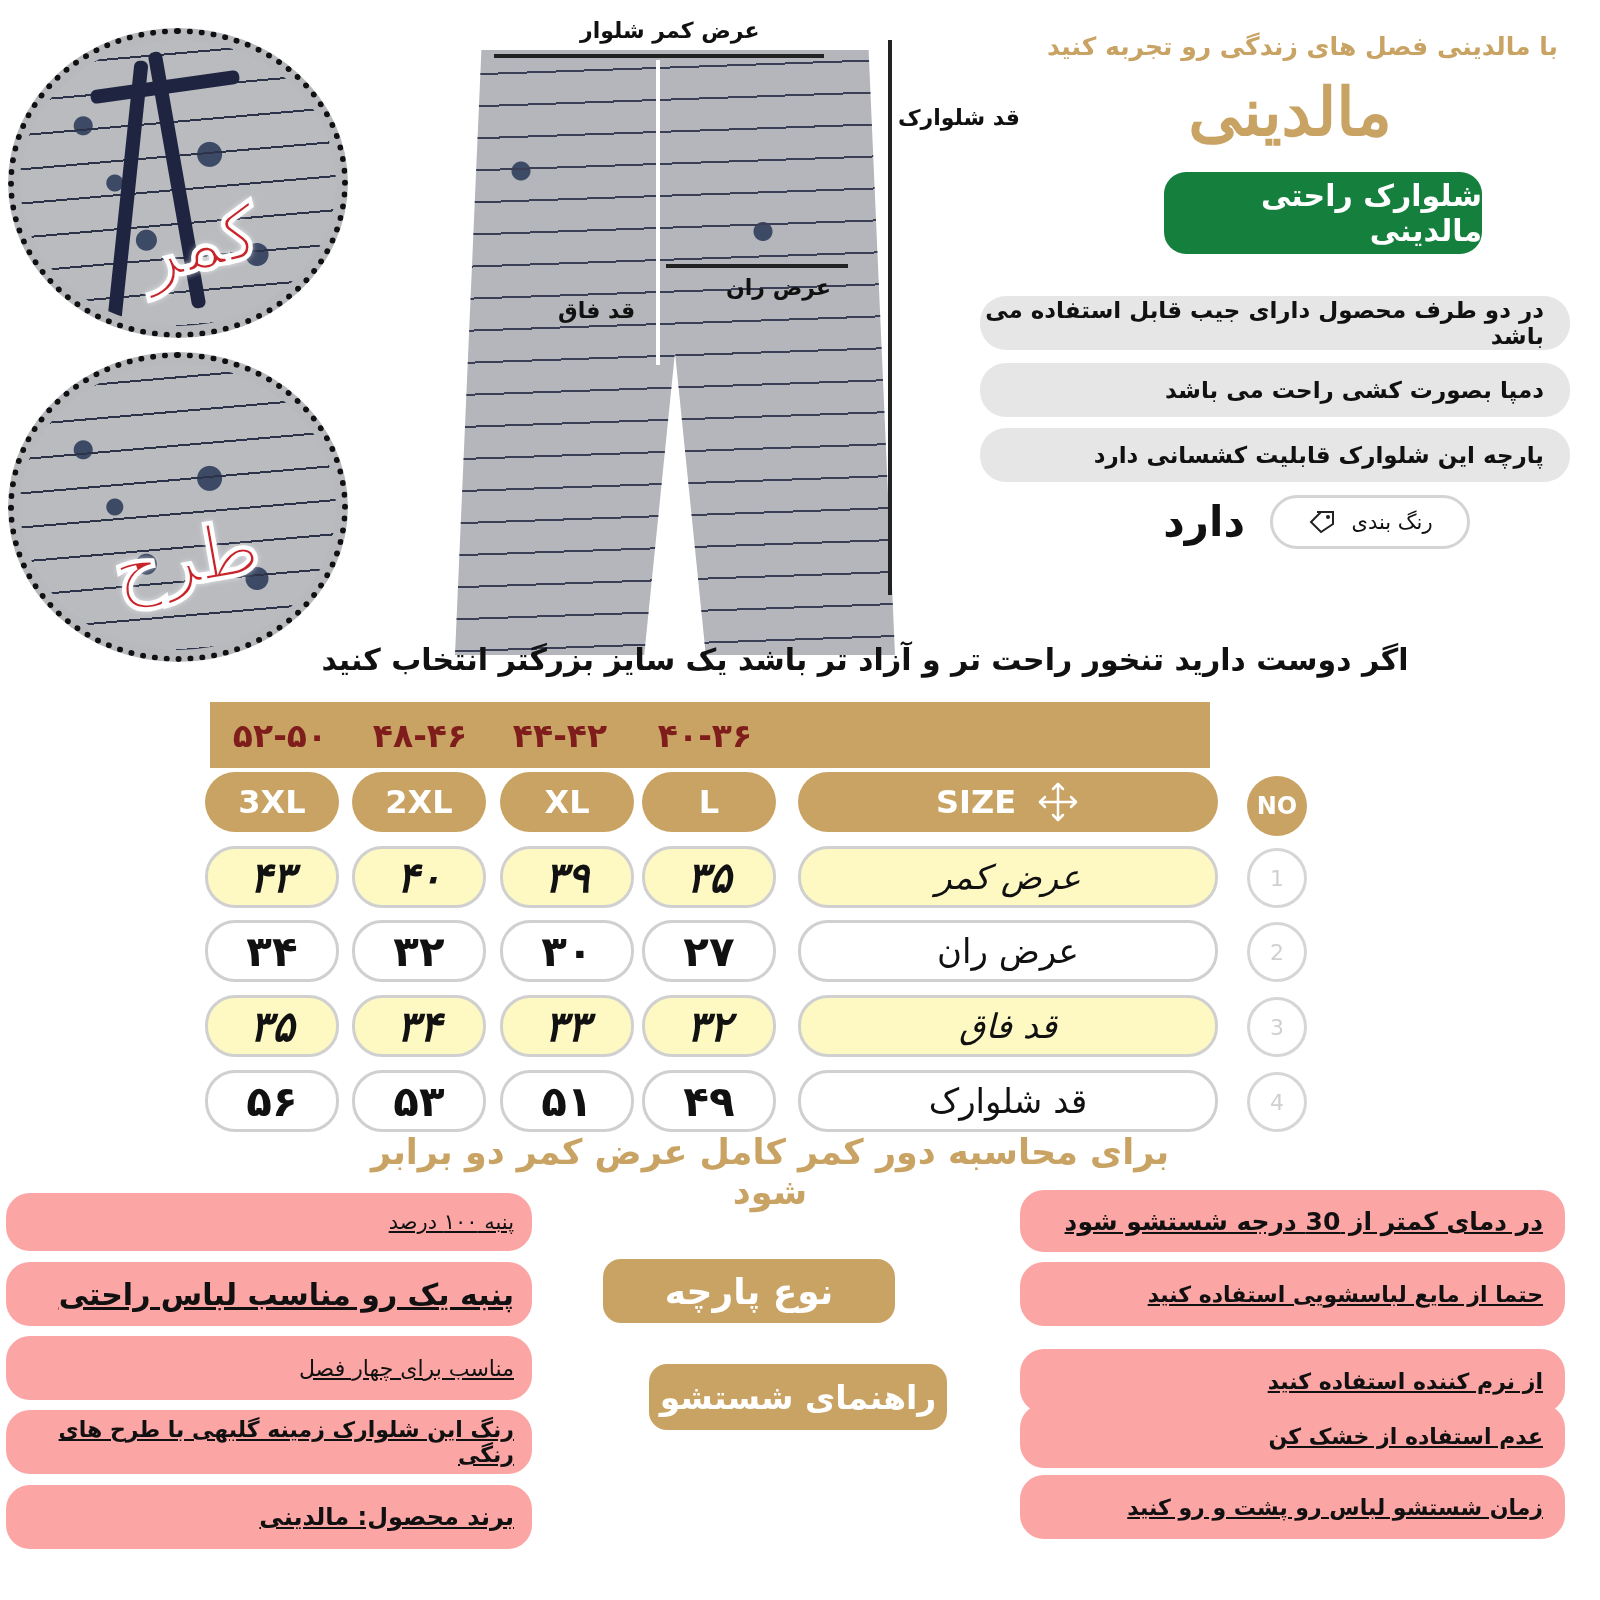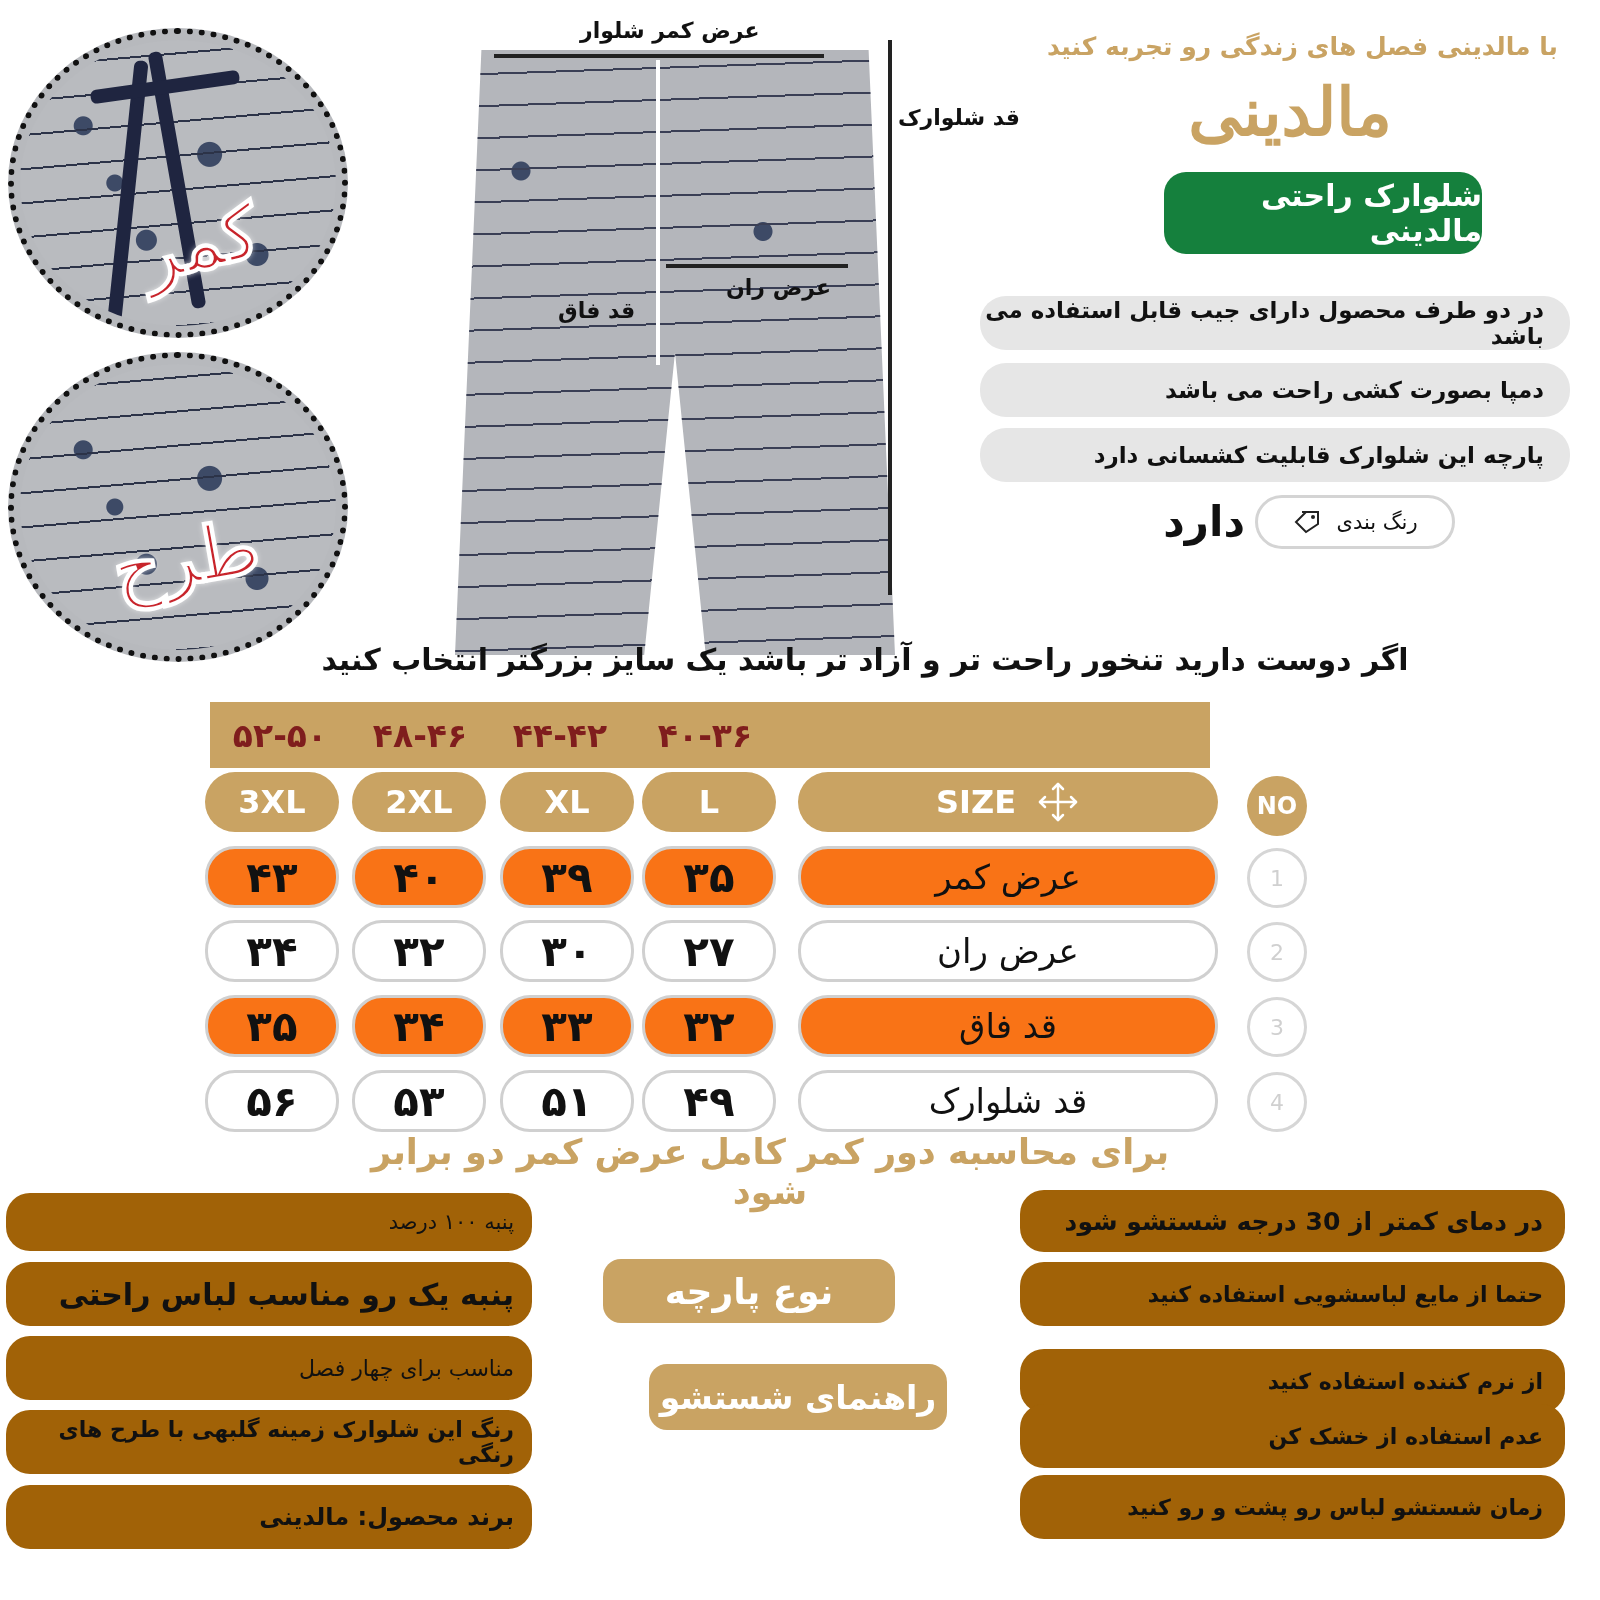--- a/index.html
+++ b/index.html
@@ -12,21 +12,21 @@
   .tagline { right: 42px; top: 32px; width: 520px; text-align: right; color: #c9a363; font-weight: bold; font-size: 25px; }
   .logo { right: 160px; top: 72px; width: 300px; height: 80px; text-align: center; color: #c9a363; font-weight: bold; font-size: 66px; font-family: "DejaVu Serif", serif; line-height: 80px; letter-spacing: 2px; }
   .product-pill { right: 118px; top: 172px; width: 318px; height: 82px; background: #15803d; border-radius: 22px; color: #fff; font-weight: bold; font-size: 30px; display: flex; align-items: center; justify-content: center; }
 
   .feature { right: 30px; height: 54px; width: 590px; background: #e6e6e6; border-radius: 26px; font-weight: bold; font-size: 23px; display: flex; align-items: center; padding-right: 26px; color: #111; }
   .feature.f1 { top: 296px; }
   .feature.f2 { top: 363px; }
   .feature.f3 { top: 428px; }
 
   .color-label { right: 355px; top: 497px; width: 80px; font-size: 42px; font-weight: bold; text-align: center; }
-  .color-chip { right: 145px; top: 495px; width: 200px; height: 54px; border: 3px solid #d4d4d4; border-radius: 28px; display: flex; align-items: center; justify-content: center; gap: 14px; font-size: 21px; background: #fff; }
+  .color-chip { right: 130px; top: 495px; width: 200px; height: 54px; border: 3px solid #d4d4d4; border-radius: 28px; display: flex; align-items: center; justify-content: center; gap: 14px; font-size: 21px; background: #fff; }
   .tag-icon { width: 30px; height: 26px; }
 
   
   .circle { width: 340px; height: 310px; border-radius: 50%; border: 6px dotted #111; overflow: hidden; background: #b7b9bd; }
   .circle .inner { position: absolute; inset: 6px; border-radius: 50%; overflow: hidden;
     background:
       repeating-linear-gradient(175deg, transparent 0 26px, #2c3348 26px 28px, transparent 28px 34px),
       radial-gradient(circle at 20% 30%, #3d4a66 0 9px, transparent 10px),
       radial-gradient(circle at 60% 40%, #3d4a66 0 12px, transparent 13px),
       radial-gradient(circle at 40% 70%, #3d4a66 0 10px, transparent 11px),
@@ -68,33 +68,33 @@
   .col-xl  { left: 500px; width: 134px; }
   .col-l   { left: 642px; width: 134px; }
   .col-name{ left: 798px; width: 420px; }
   .size-head.col-name { justify-content: center; gap: 20px; direction: ltr; }
   .move-icon { width: 44px; height: 44px; }
 
   .no-head { left: 1247px; top: 776px; width: 60px; height: 60px; border-radius: 50%; background: #c9a363; color: #fff; font-weight: bold; font-size: 24px; display: flex; align-items: center; justify-content: center; }
   .no-circle { left: 1247px; width: 60px; height: 60px; border-radius: 50%; border: 3px solid #d6d6d6; background: #fff; color: #d0d0d0; font-size: 22px; display: flex; align-items: center; justify-content: center; }
 
   .cell { height: 62px; border: 3px solid #d0d0d0; border-radius: 30px; display: flex; align-items: center; justify-content: center; font-weight: bold; font-size: 42px; color: #111; }
-  .cell.shade { background: #f97316; }
+  .cell.shade { background: #fef9c3; font-style: italic; }
   .cell.white { background: #fff; }
   .cell.label { font-weight: normal; font-size: 34px; }
 
   .row1 { top: 846px; }
   .row2 { top: 920px; }
   .row3 { top: 995px; }
   .row4 { top: 1070px; }
 
   .calc-note { left: 330px; top: 1132px; width: 880px; text-align: center; color: #c9a363; font-weight: bold; font-size: 35px; }
 
   
-  .fbox { background: #a16207; border-radius: 24px; display: flex; align-items: center; font-size: 22px; font-weight: bold; color: #111; }
+  .fbox { background: #fca5a5; border-radius: 24px; display: flex; align-items: center; font-size: 22px; font-weight: bold; color: #111; text-decoration: underline; }
   .left-box { left: 6px; width: 526px; justify-content: flex-start; padding-right: 18px; }
   .right-box { left: 1020px; width: 545px; justify-content: flex-start; padding-right: 22px; }
 
   .lb1 { top: 1193px; height: 58px; font-weight: normal; font-size: 21px; }
   .lb2 { top: 1262px; height: 64px; font-size: 30px; }
   .lb3 { top: 1336px; height: 64px; font-weight: normal; font-size: 22px; }
   .lb4 { top: 1410px; height: 64px; font-weight: bold; font-size: 22px; }
   .lb5 { top: 1485px; height: 64px; font-size: 24px; }
 
   .rb1 { top: 1190px; height: 62px; font-size: 25px; }

